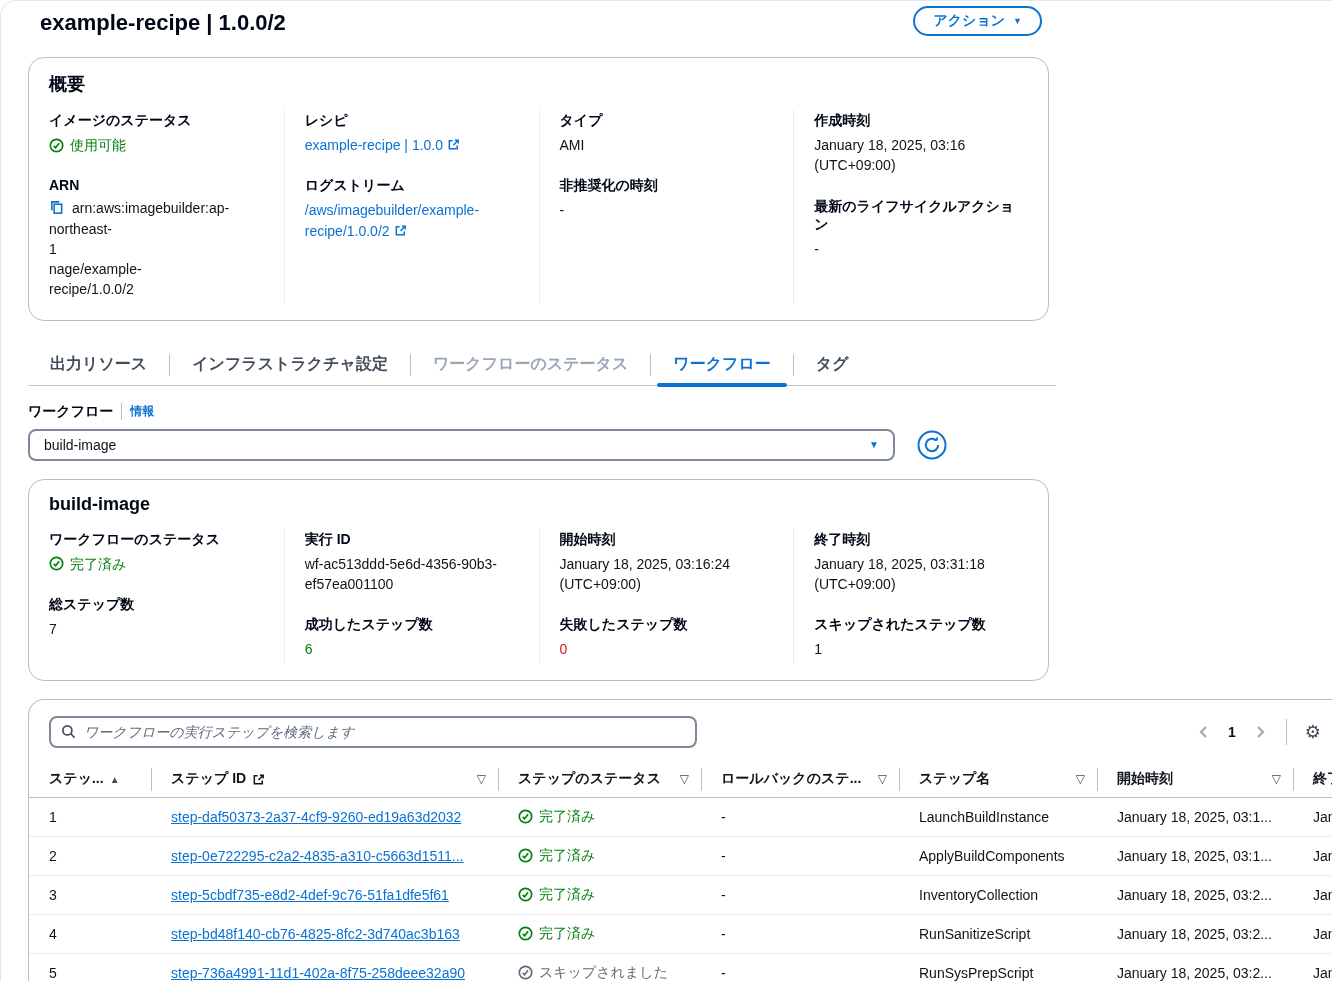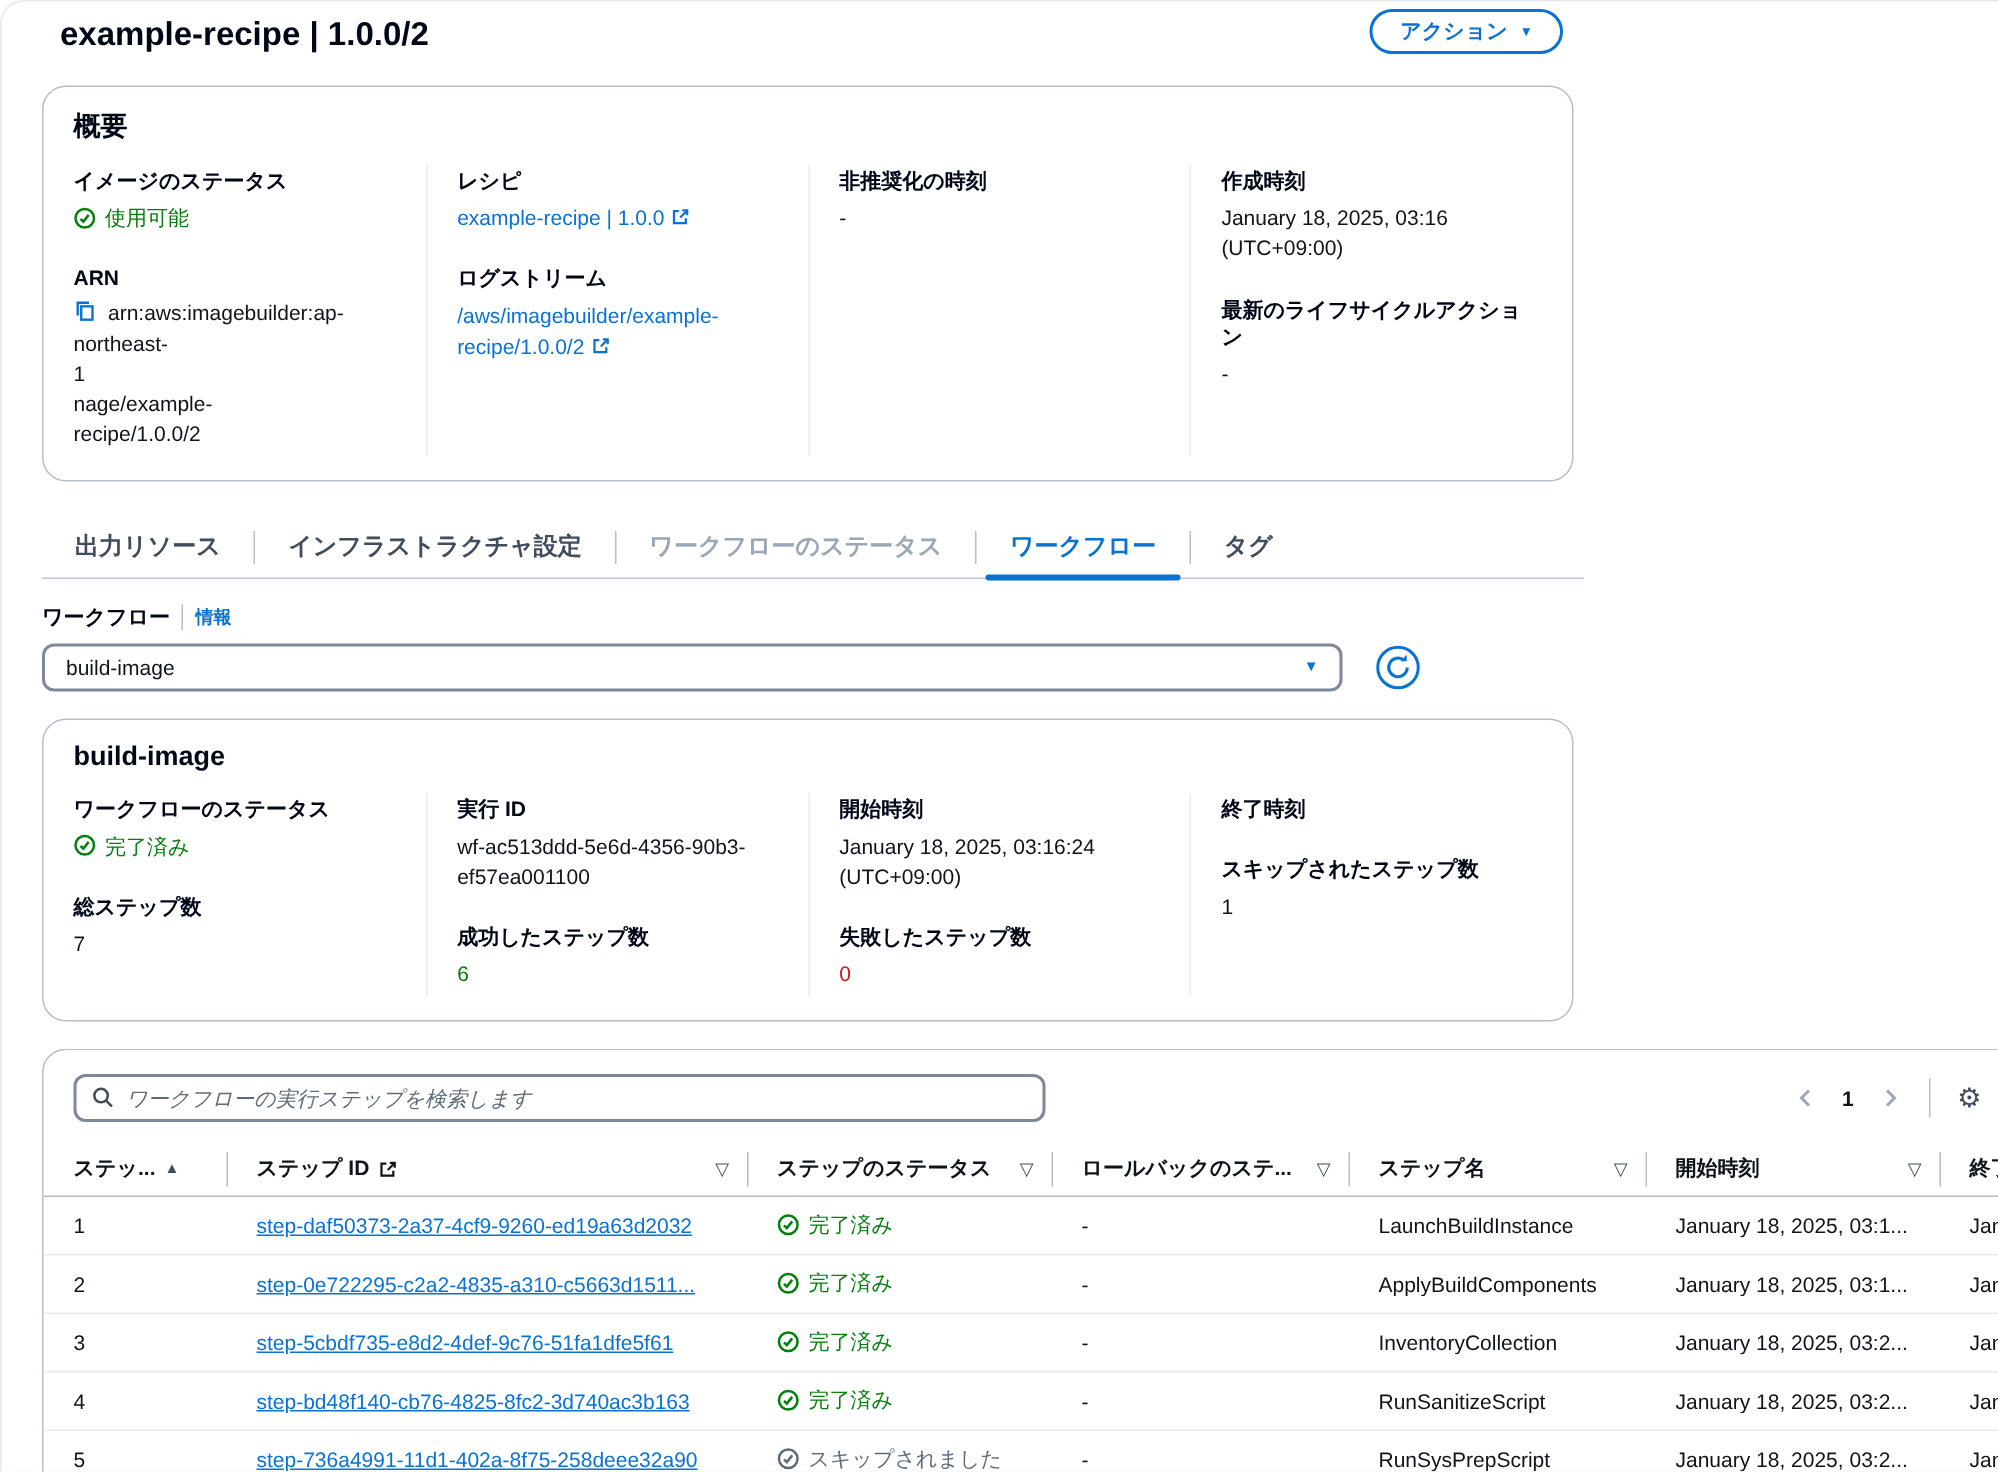--- a/index.html
+++ b/index.html
@@ -150,20 +150,24 @@
             <a class="link"><span>/aws/imagebuilder/example-</span><br><span>recipe/1.0.0/2</span></a><svg class="ic-ext" viewBox="0 0 14 14" fill="none" stroke="#0972d3" stroke-width="1.6">
                 <path d="M6 3H2.5v8.5H11V8"></path>
                 <path d="M8.5 2.5H12V6"></path>
                 <path d="M12 2.5 7 7.5"></path>
               </svg>
           </div>
         </div>
       </div>
       <div class="col">
         <div class="field">
+          <div class="flabel">タイプ</div>
+          <div class="fvalue">AMI</div>
+        </div>
+        <div class="field">
           <div class="flabel">非推奨化の時刻</div>
           <div class="fvalue">-</div>
         </div>
       </div>
       <div class="col">
         <div class="field">
           <div class="flabel">作成時刻</div>
           <div class="fvalue">January 18, 2025, 03:16 (UTC+09:00)</div>
         </div>
         <div class="field">
@@ -252,20 +256,21 @@
           <div class="fvalue">January 18, 2025, 03:16:24 (UTC+09:00)</div>
         </div>
         <div class="field">
           <div class="flabel">失敗したステップ数</div>
           <div class="fvalue error-text">0</div>
         </div>
       </div>
       <div class="col">
         <div class="field">
           <div class="flabel">終了時刻</div>
+          <div class="fvalue">January 18, 2025, 03:31:18 (UTC+09:00)</div>
         </div>
         <div class="field">
           <div class="flabel">スキップされたステップ数</div>
           <div class="fvalue">1</div>
         </div>
       </div>
     </div>
   </section>
 
   <section class="table-card">

